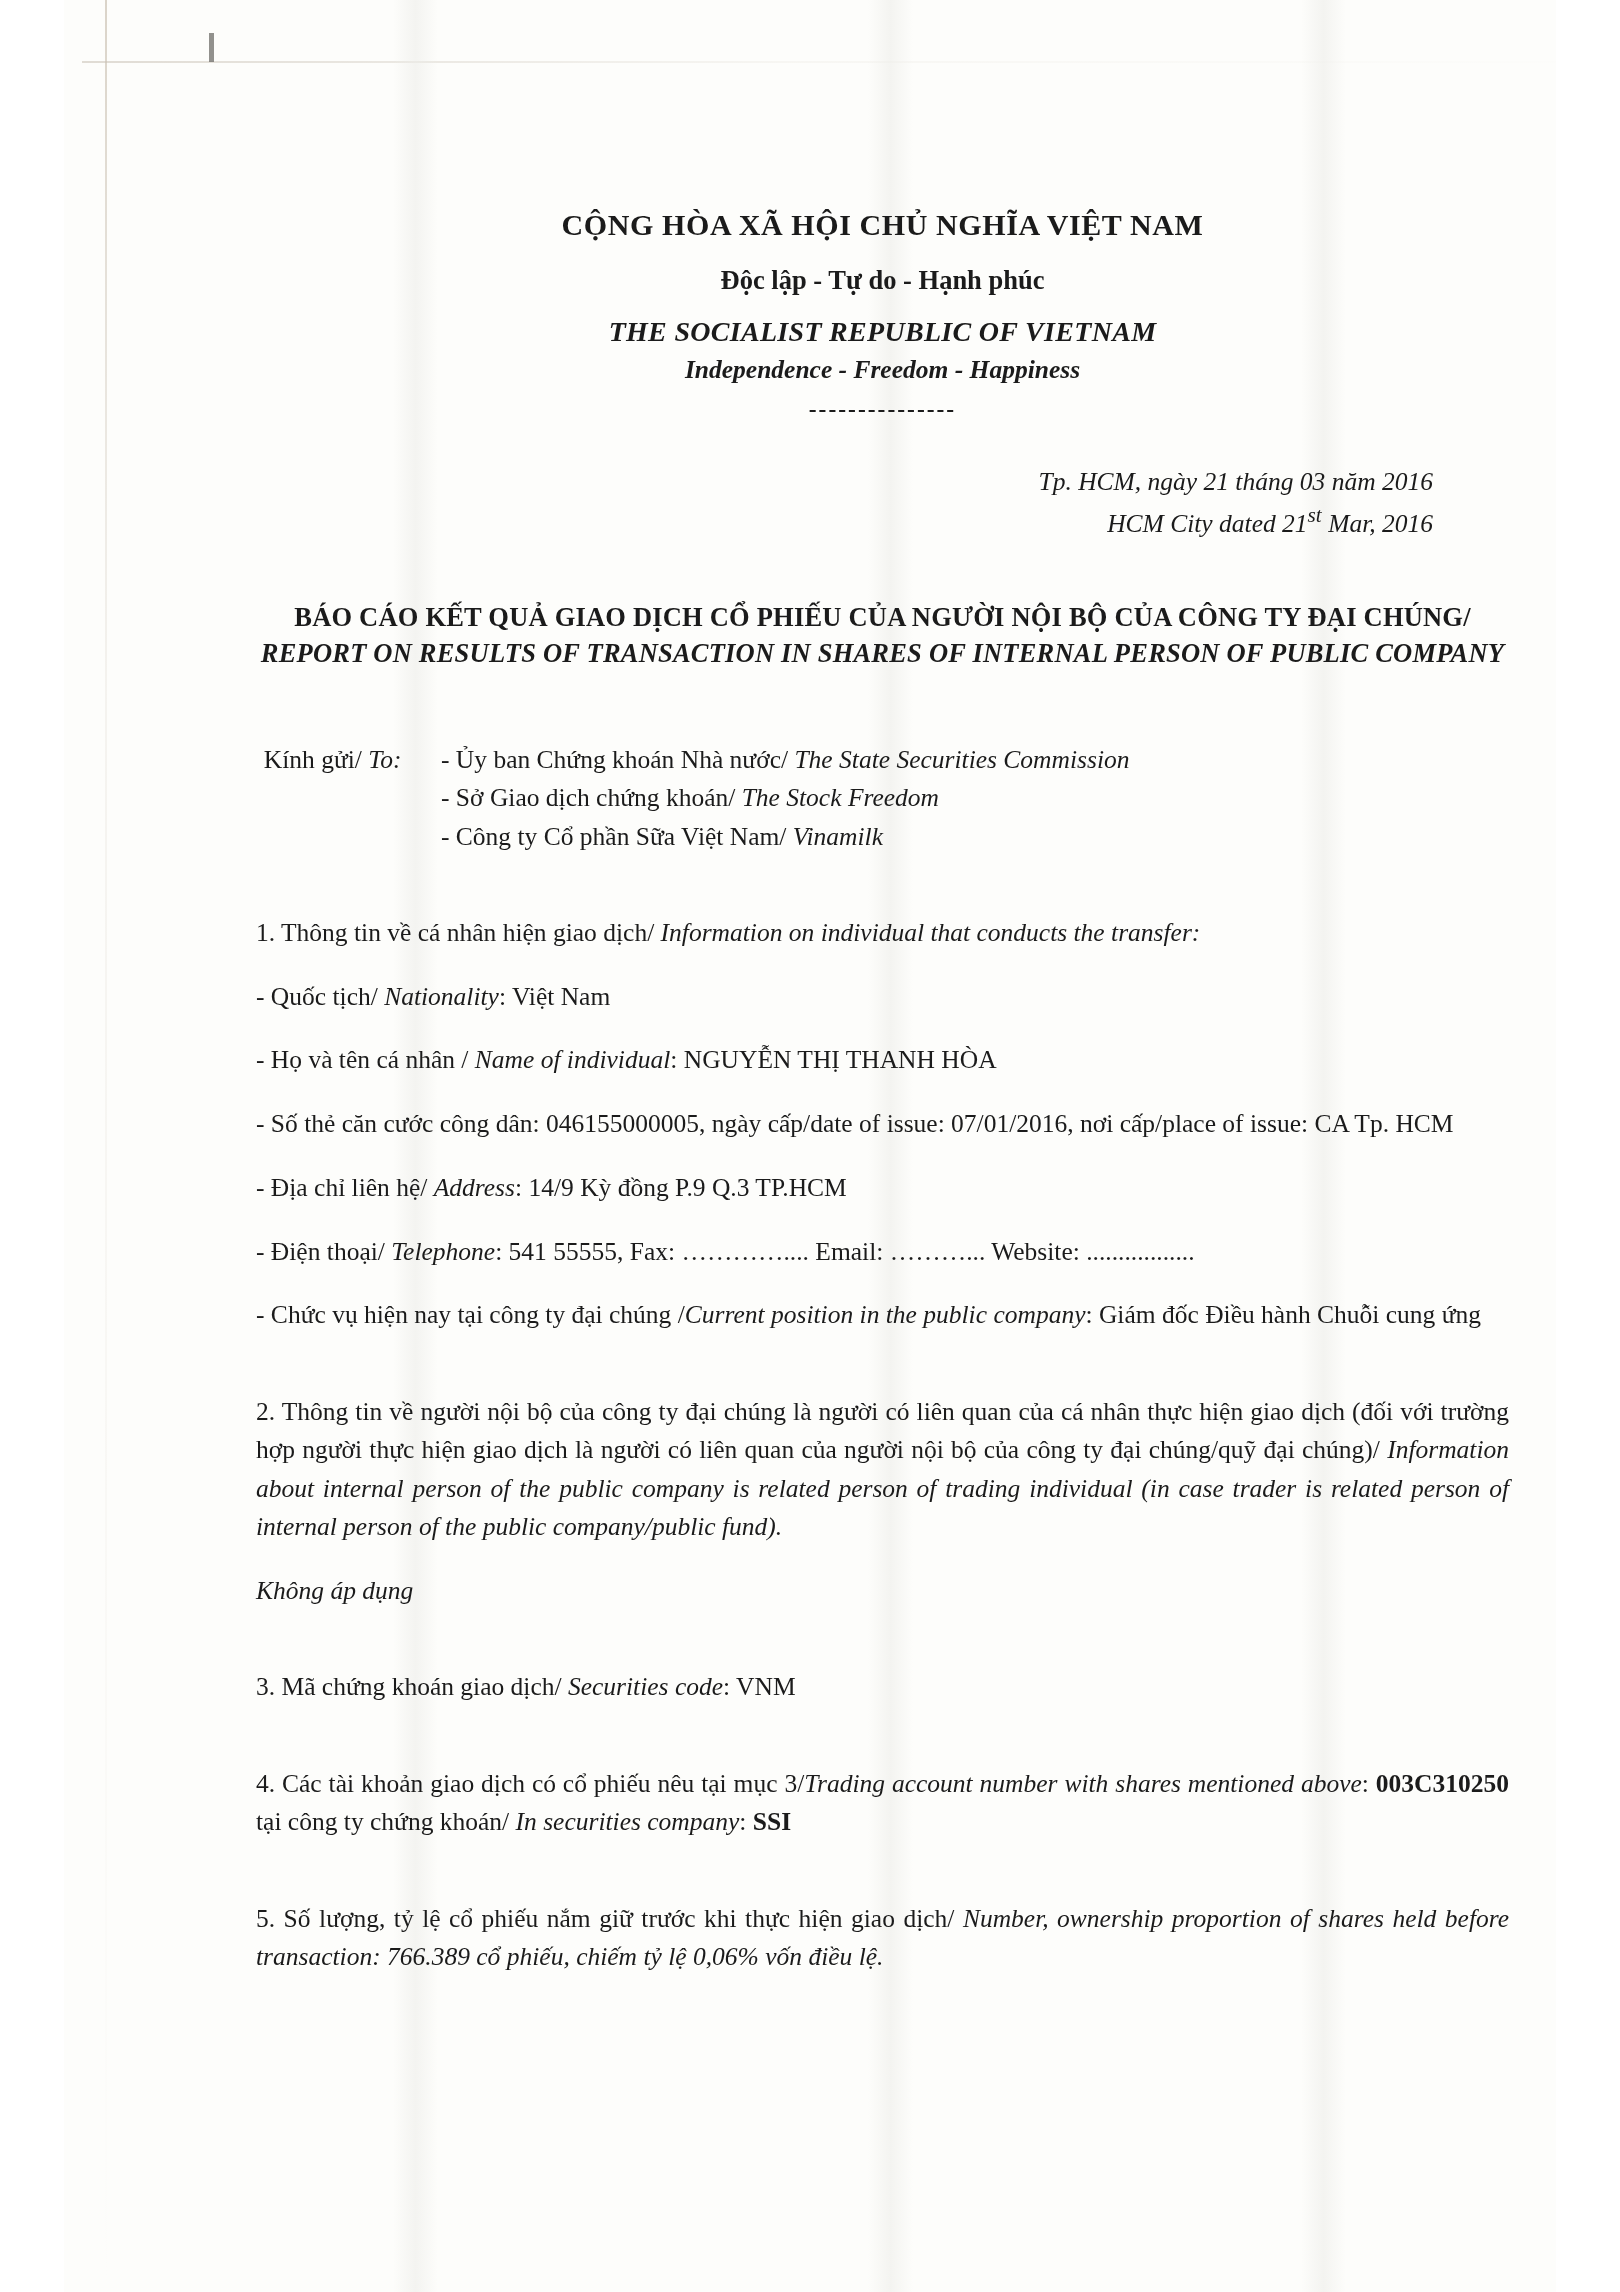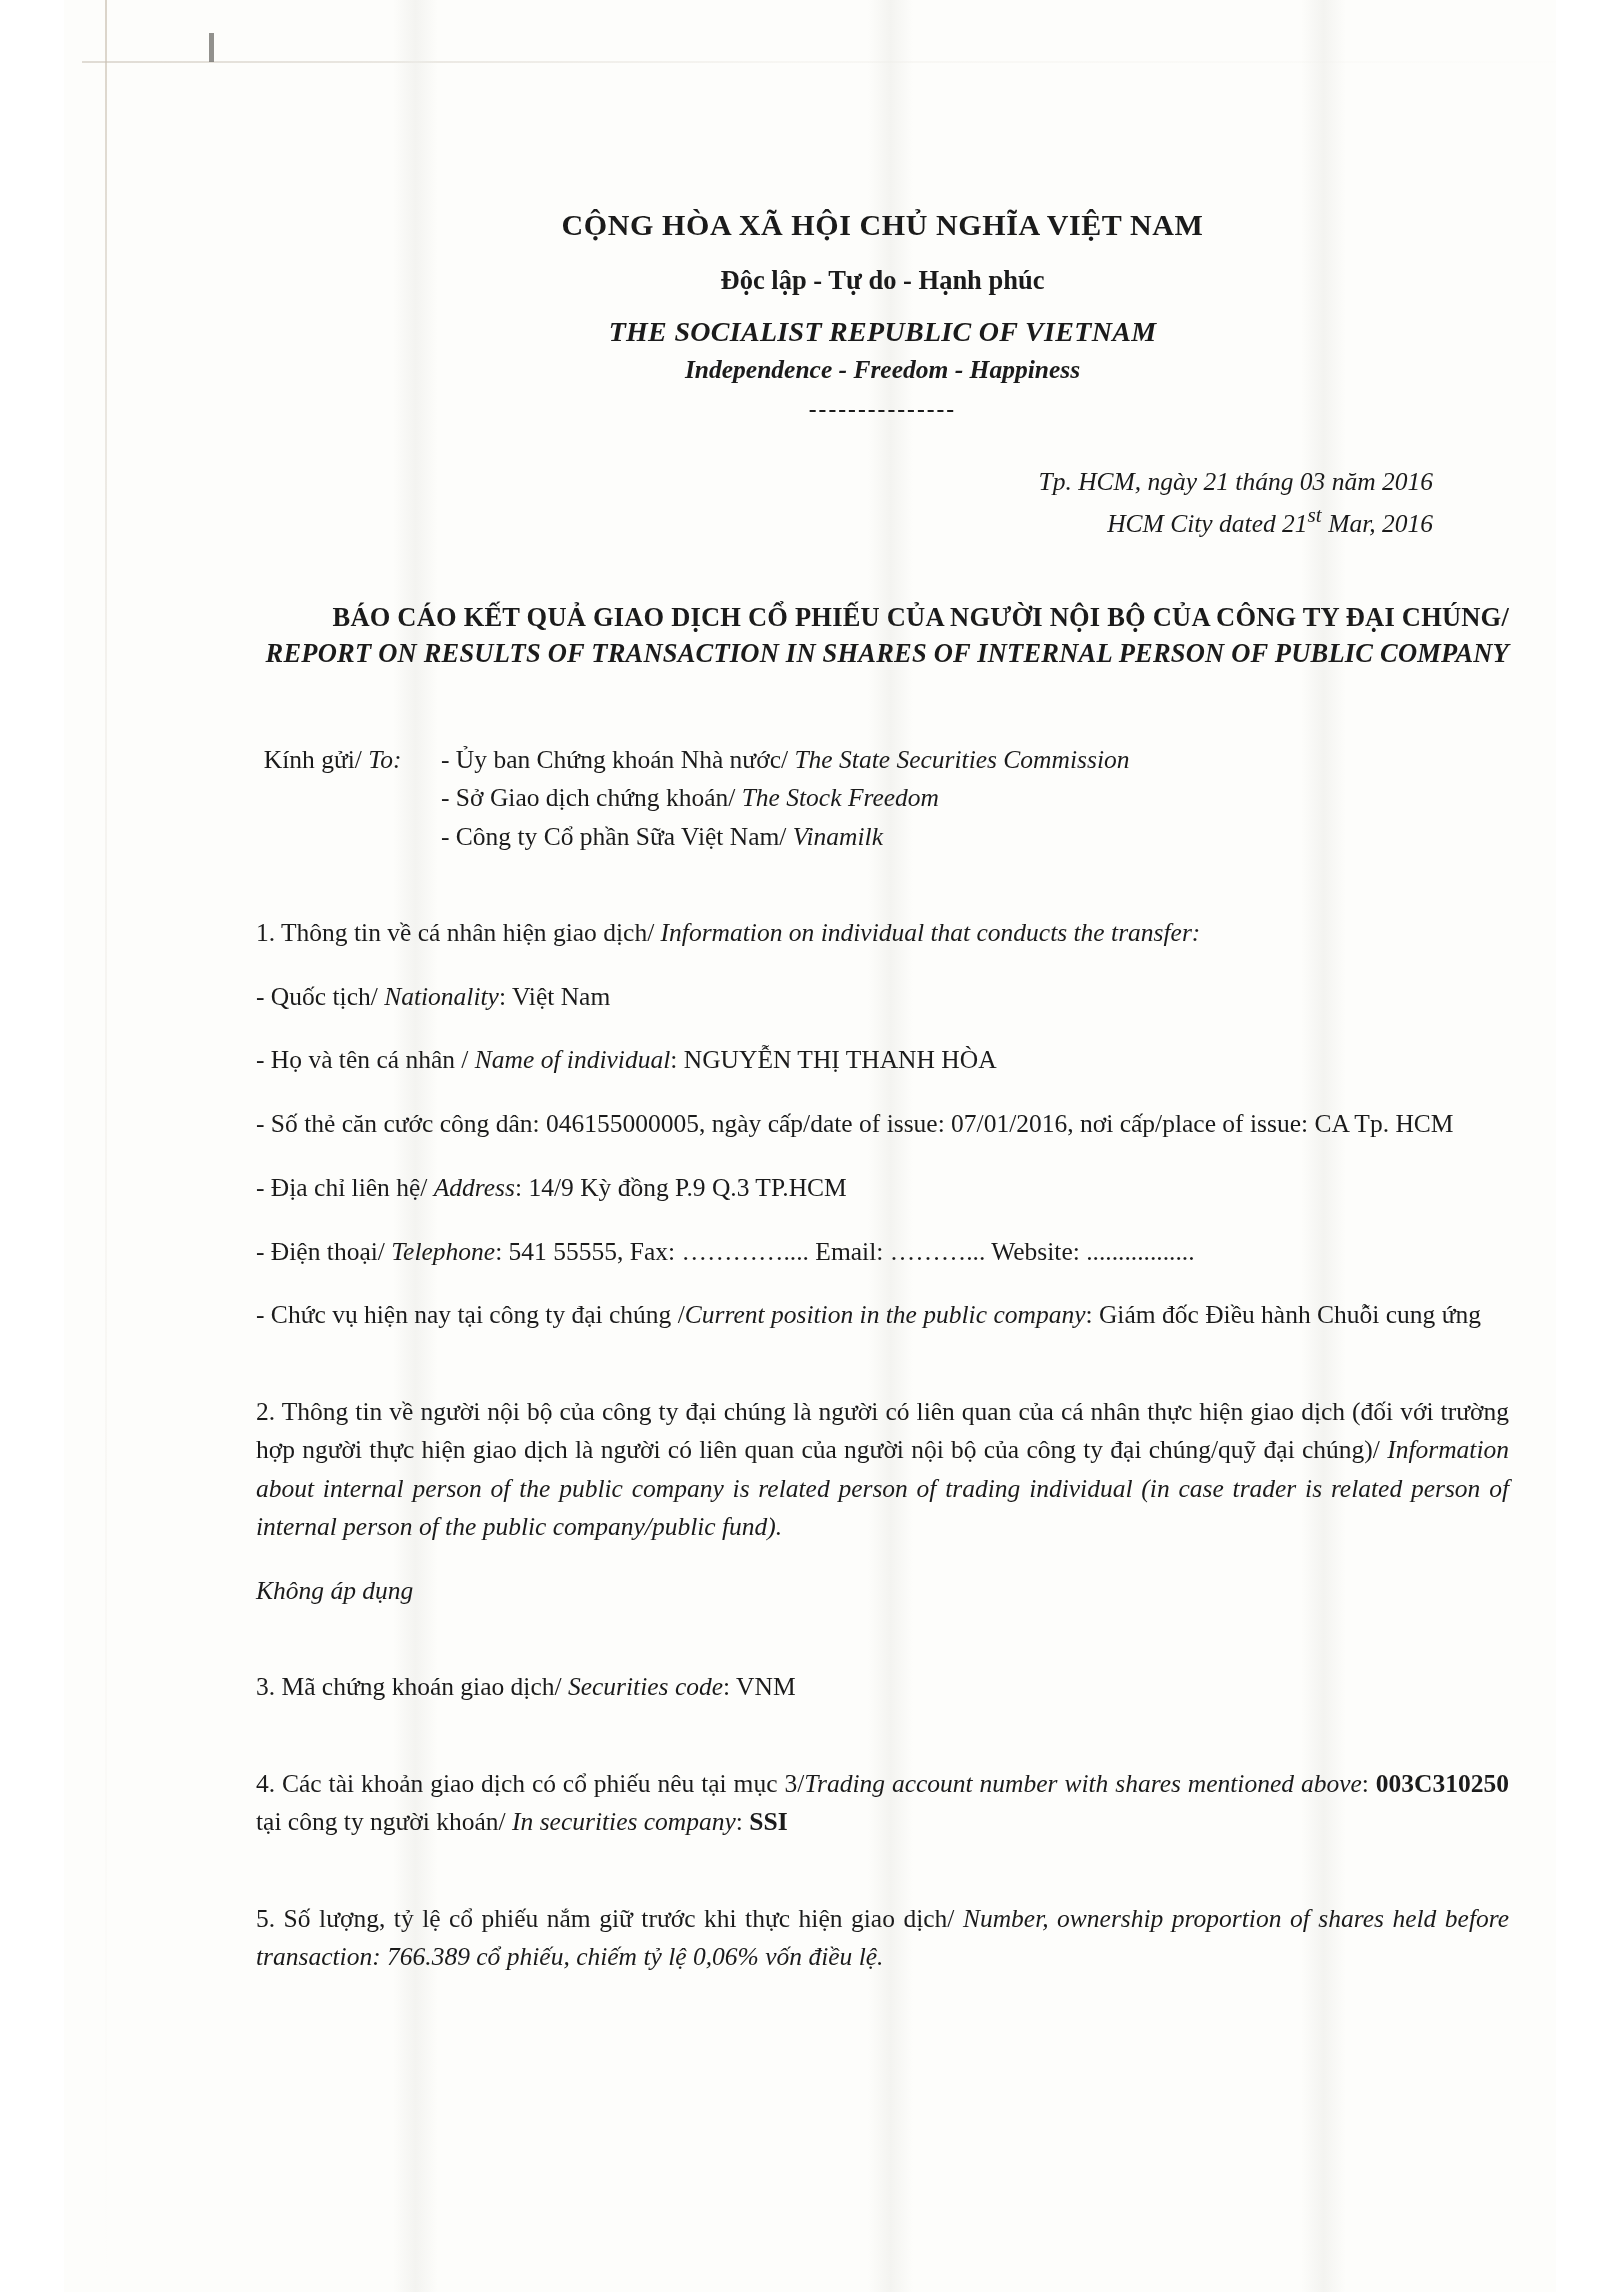--- a/index.html
+++ b/index.html
@@ -92,21 +92,21 @@
     text-align: right;
     padding-right: 76px;
     font-style: italic;
     font-size: 25.5px;
     line-height: 1.42;
   }
 
   
   .doc-title {
     margin-top: 57px;
-    text-align: right;
+    text-align: center;
     font-weight: bold;
     font-size: 26.5px;
     line-height: 1.38;
     letter-spacing: 0.2px;
   }
   .doc-title .vi { font-style: normal; }
   .doc-title .en { font-style: italic; }
 
   
   .recipients {
@@ -200,21 +200,21 @@
       <p class="para"><span>2. Thông tin về người nội bộ của công ty đại chúng là người có liên quan của cá nhân thực hiện giao dịch (đối với trường hợp người thực hiện giao dịch là người có liên quan của người nội bộ của công ty đại chúng/quỹ đại chúng)/ </span><span class="it">Information about internal person of the public company is related person of trading individual (in case trader is related person of internal person of the public company/public fund).</span></p>
 
       <p class="para nohang it">Không áp dụng</p>
 
       <div class="sec-gap"></div>
 
       <p class="para nohang"><span>3. Mã chứng khoán giao dịch/ </span><span class="it">Securities code</span><span>: VNM</span></p>
 
       <div class="sec-gap"></div>
 
-      <p class="para"><span>4. Các tài khoản giao dịch có cổ phiếu nêu tại mục 3/</span><span class="it">Trading account number with shares mentioned above</span><span>: </span><span class="bd">003C310250</span><span> tại công ty người khoán/ </span><span class="it">In securities company</span><span>: </span><span class="bd">SSI</span></p>
+      <p class="para"><span>4. Các tài khoản giao dịch có cổ phiếu nêu tại mục 3/</span><span class="it">Trading account number with shares mentioned above</span><span>: </span><span class="bd">003C310250</span><span> tại công ty chứng khoán/ </span><span class="it">In securities company</span><span>: </span><span class="bd">SSI</span></p>
 
       <div class="sec-gap"></div>
 
       <p class="para"><span>5. Số lượng, tỷ lệ cổ phiếu nắm giữ trước khi thực hiện giao dịch/ </span><span class="it">Number, ownership proportion of shares held before transaction: 766.389 cổ phiếu, chiếm tỷ lệ 0,06% vốn điều lệ.</span></p>
 
     </div>
   </div>
 </div>
 
 

